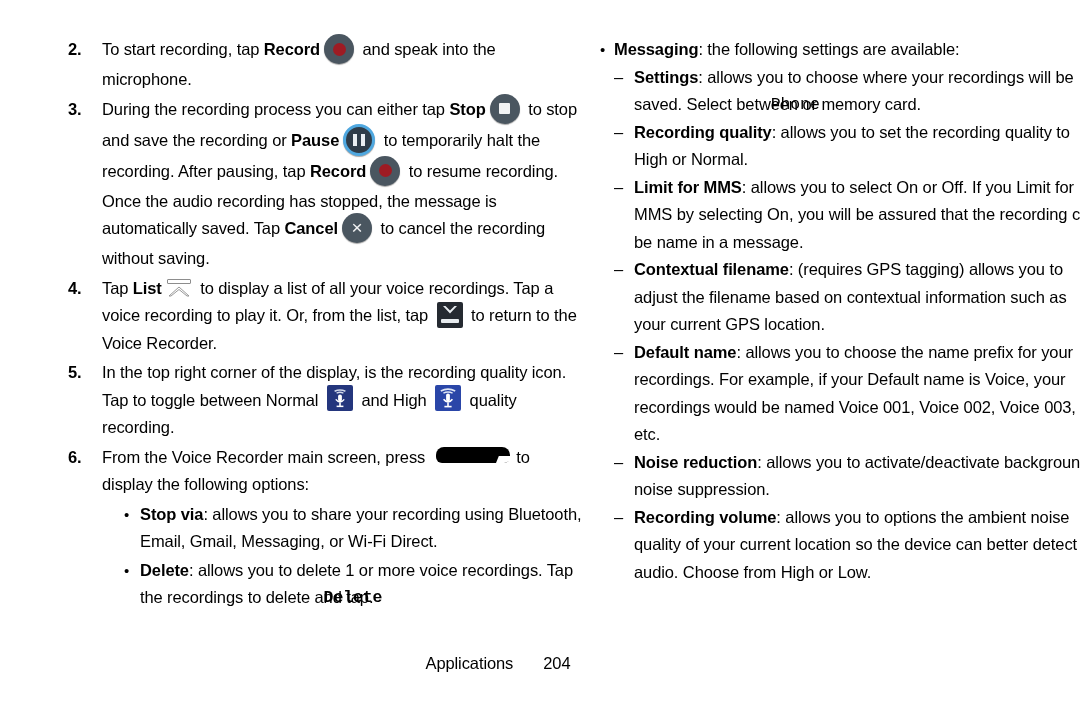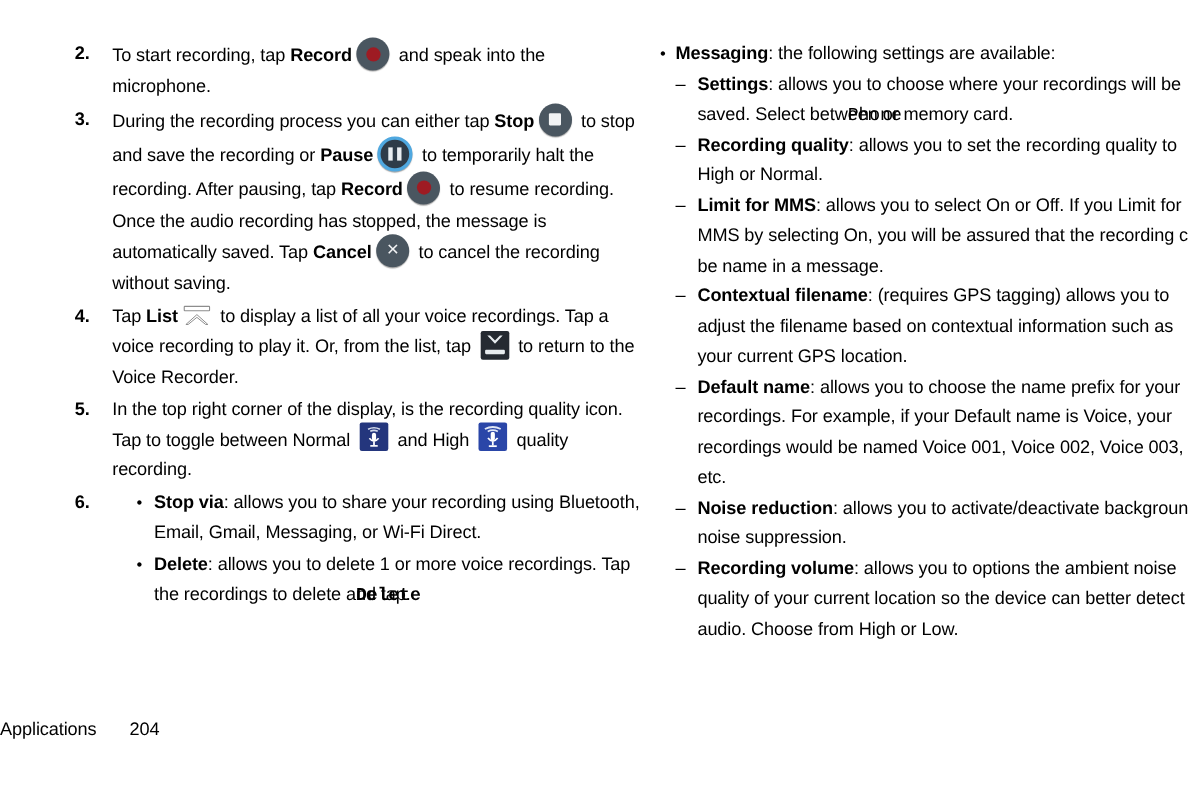--- a/index.html
+++ b/index.html
@@ -98,21 +98,21 @@
     position: absolute; left: 0; top: 0;
     font-size: 16.5px; line-height: 27.5px;
   }
   .nw { white-space: nowrap; }
 
   
   .footer {
     position: absolute;
     left: 0; right: 0;
     top: 654px;
-    text-align: left;
+    text-align: center;
     padding-right: 84px;
     font-size: 16.5px;
     letter-spacing: -0.1px;
   }
   .footer .f-label { margin-right: 30px; }
 
   
   .ico {
     display: inline-block;
     vertical-align: middle;
@@ -291,20 +291,21 @@
               <path d="M5.4 6.2 Q10 3.7 14.6 6.2" stroke="#dfe6f5" stroke-width="1.5" fill="none"></path>
               <rect x="8.1" y="6.4" width="3.8" height="8.4" rx="1.9" fill="#ffffff"></rect>
               <path d="M5.6 12.2 Q10 17.8 14.4 12.2" stroke="#ffffff" stroke-width="1.6" fill="none"></path>
               <rect x="9.2" y="15.6" width="1.6" height="3.4" fill="#ffffff"></rect>
               <rect x="6.4" y="18.8" width="7.2" height="1.6" fill="#ffffff"></rect>
             </svg></span><span> quality recording.</span></span>
     </div>
 
     <div class="num-item">
       <span class="num">6.</span>
+      <span class="num-body"><span>From the Voice Recorder main screen, press </span><span class="ico ico-menukey"></span><span> to display the following options:</span></span>
 
       <div class="left-sublist">
         <div class="bul-item">
           <span class="dot">•</span>
           <b>Stop via</b><span>: allows you to share your recording using Bluetooth, Email, Gmail, Messaging, or Wi-Fi Direct.</span>
         </div>
         <div class="bul-item">
           <span class="dot">•</span>
           <b>Delete</b><span>: allows you to delete 1 or more voice recordings. Tap the recordings to delete a</span><span class="overlap"><span class="under">nd tap</span><b class="over">Delete</b></span><span>.</span>
         </div>

